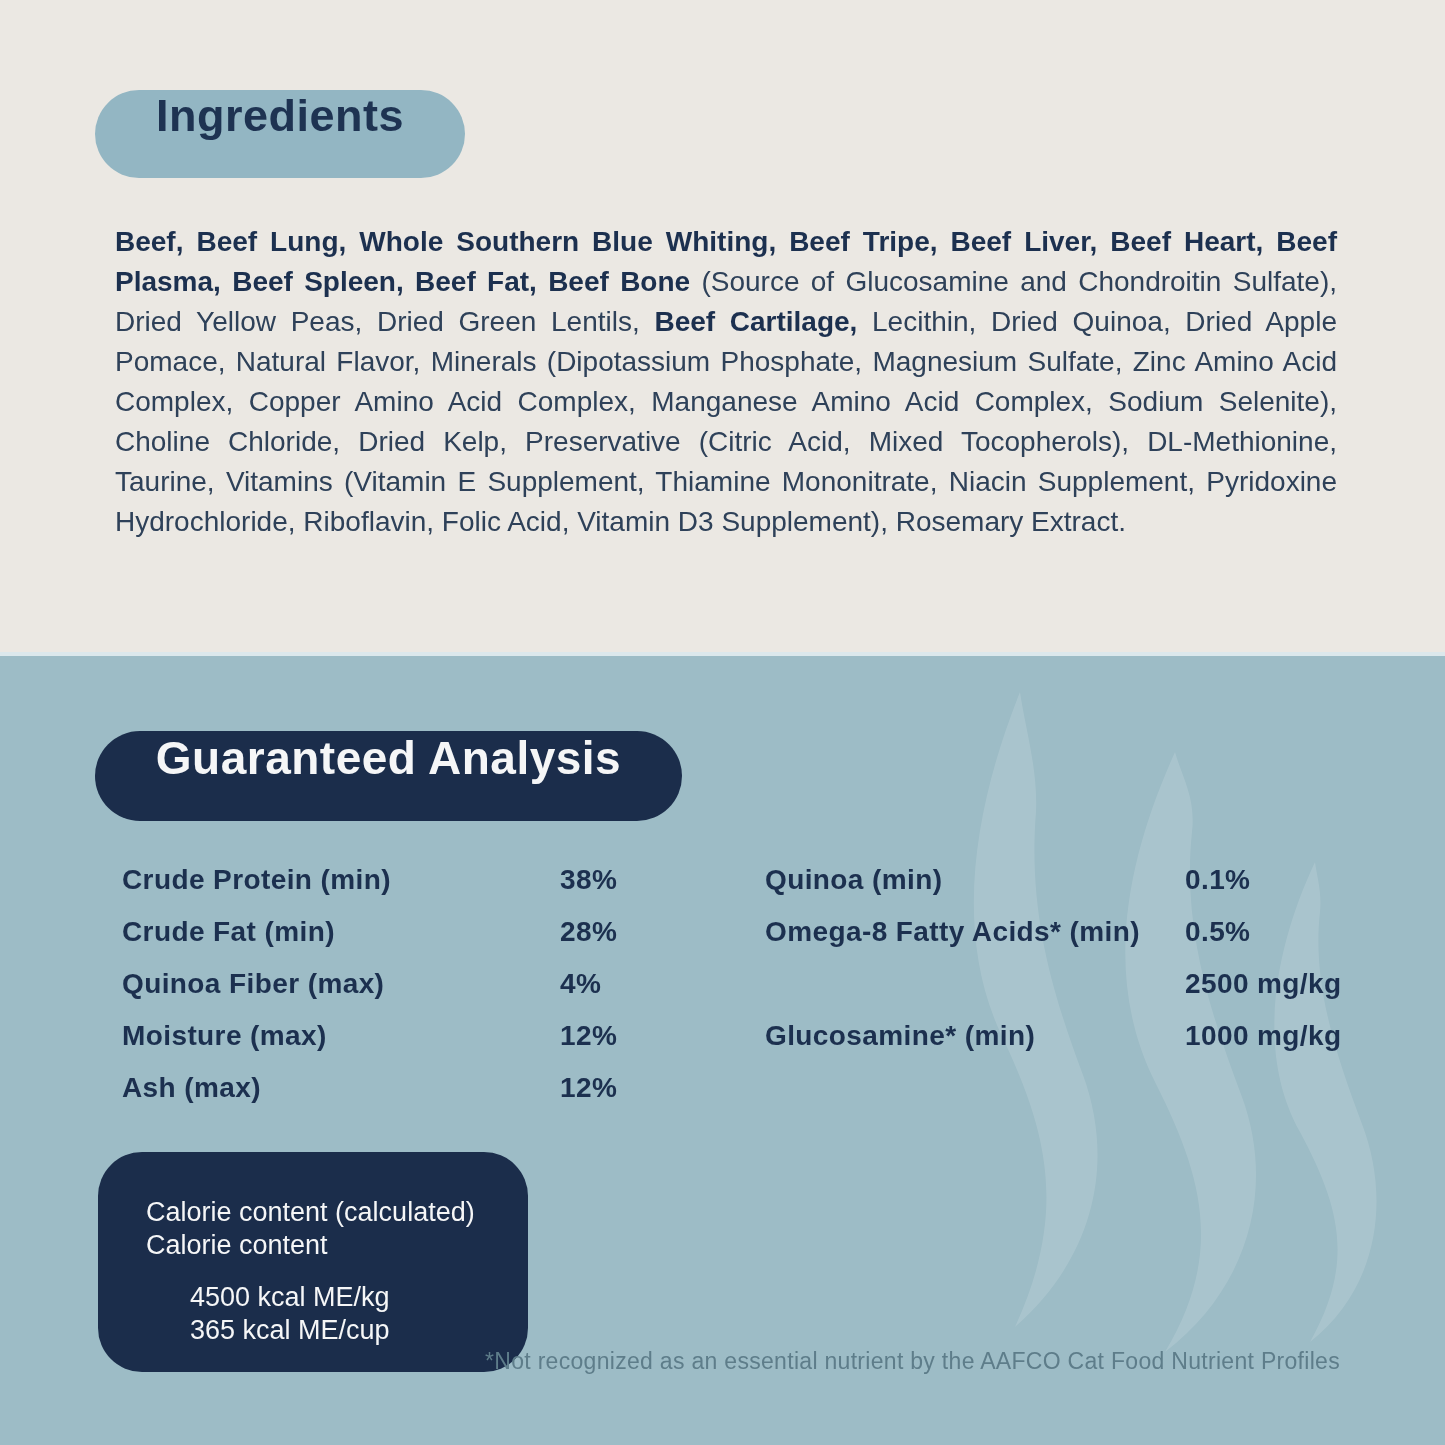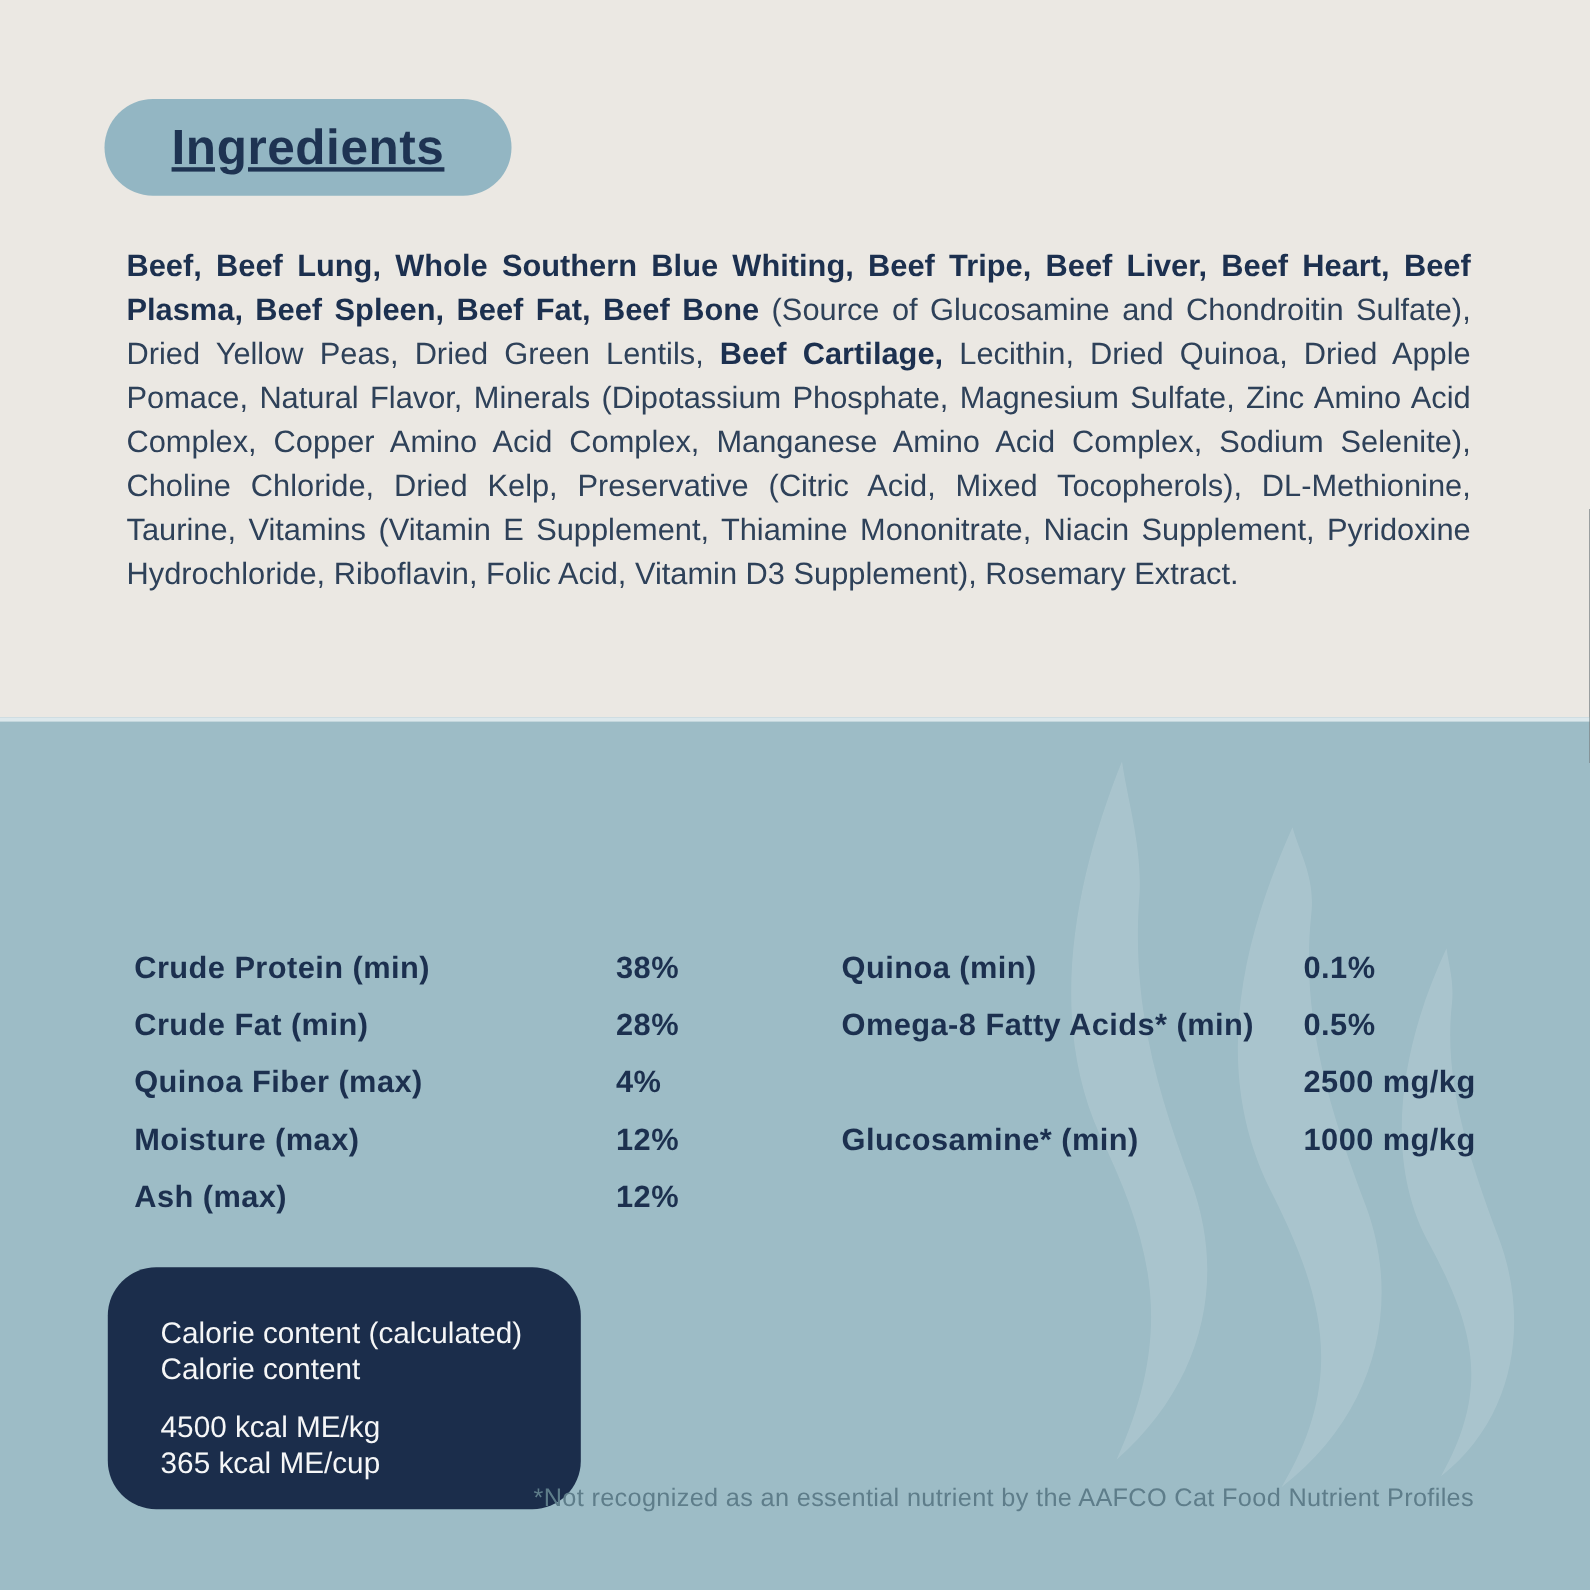--- a/index.html
+++ b/index.html
@@ -10,25 +10,24 @@
     font-family:"Liberation Sans", sans-serif;
     -webkit-font-smoothing:antialiased;
   }
   
   .section-top{
     position:absolute;left:0;top:0;width:1445px;height:652px;
     background:#EBE8E3;
   }
   .pill{
     position:absolute;
-    display:flex;align-items:center;justify-content:center;
+    display:flex;align-items:flex-start;justify-content:center;
     border-radius:46px;
     font-weight:bold;
     letter-spacing:0.5px;
-    text-decoration:underline;
   }
   .pill-ingredients{
     left:95px;top:90px;width:370px;height:88px;
     background:#93B6C3;
     color:#1E3352;
     font-size:45px;
   }
   .ingredients-text{
     position:absolute;
     left:115px;top:222px;width:1222px;
@@ -81,21 +80,21 @@
     position:absolute;left:98px;top:500px;width:430px;height:220px;
     background:#1B2D4B;
     border-radius:44px;
     box-sizing:border-box;
     padding:44px 40px 0 48px;
     color:#F5F6F7;
   }
   .calorie-box .cal-line{
     font-size:27px;line-height:33px;
   }
-  .calorie-box .cal-values{margin-top:19px;}
+  .calorie-box .cal-values{margin-top:19px;margin-left:44px;}
   .footnote{
     position:absolute;right:105px;top:696px;
     font-size:23px;
     color:#5E7D8A;
     letter-spacing:0.3px;
     white-space:nowrap;
   }
 </style>
 </head>
 <body>
@@ -110,20 +109,23 @@
   </section>
 
   <section class="section-bottom">
 
     <svg class="watermark" viewBox="0 0 460 700" fill="rgba(255,255,255,0.13)" xmlns="http://www.w3.org/2000/svg">
       <path d="M100,30 C60,130 30,260 80,370 C125,465 150,545 95,665 C175,595 195,500 163,413 C132,330 108,250 116,150 C118,107 105,65 100,30 Z"></path>
       <path d="M255,90 C210,190 180,310 235,420 C282,513 305,590 245,690 C330,625 355,525 322,435 C290,350 262,265 272,170 C276,136 262,115 255,90 Z"></path>
       <path d="M395,200 C355,285 335,390 380,470 C420,545 435,600 390,680 C460,625 470,535 442,462 C415,390 392,320 400,250 C402,230 397,215 395,200 Z"></path>
     </svg>
 
+    <div class="pill pill-analysis">
+      <span>Guaranteed Analysis</span>
+    </div>
 
     <div class="analysis-col col-left">
       <div class="analysis-row">
         <span class="lbl">Crude Protein (min)</span>
         <span class="val">38%</span>
       </div>
       <div class="analysis-row">
         <span class="lbl">Crude Fat (min)</span>
         <span class="val">28%</span>
       </div>

